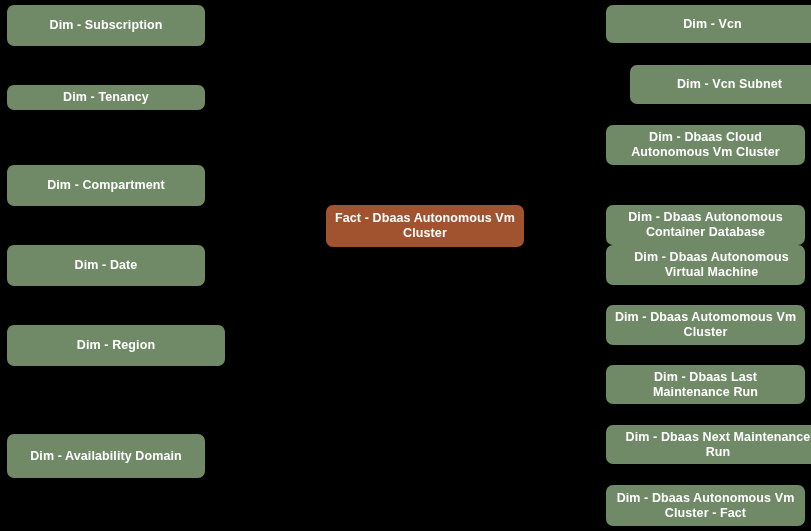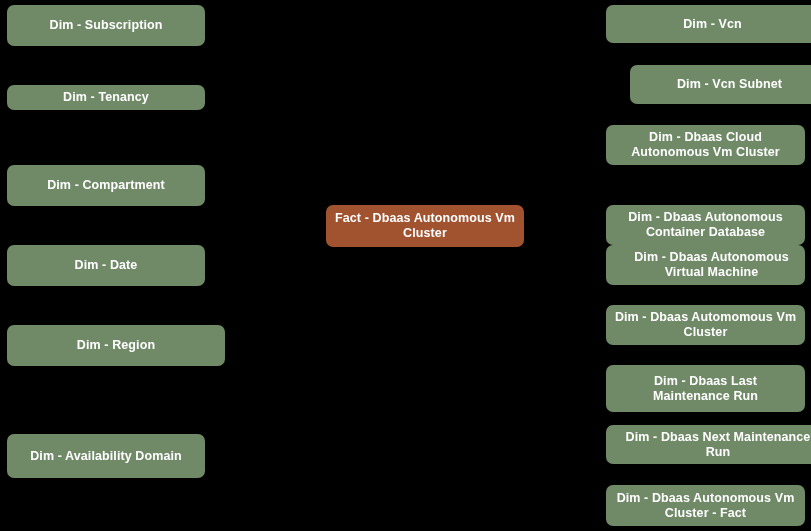--- a/index.html
+++ b/index.html
@@ -85,21 +85,21 @@
     </div>
     <div class="node dim" style="left: 606px; top: 185px; width: 199px; height: 40px; margin-top: 20px;">
       <span class="node-label">Dim - Dbaas Autonomous Container Database</span>
     </div>
     <div class="node dim" style="left: 606px; top: 245px; width: 199px; height: 40px; padding-left: 20px;">
       <span class="node-label">Dim - Dbaas Autonomous Virtual Machine</span>
     </div>
     <div class="node dim" style="left: 606px; top: 305px; width: 199px; height: 40px;">
       <span class="node-label">Dim - Dbaas Automomous Vm Cluster</span>
     </div>
-    <div class="node dim" style="left: 606px; top: 365px; width: 199px; height: 47px; padding-left: 8px;">
+    <div class="node dim" style="left: 606px; top: 365px; width: 199px; height: 39px; padding-left: 8px;">
       <span class="node-label">Dim - Dbaas Last Maintenance Run</span>
     </div>
     <div class="node dim" style="left: 606px; top: 425px; width: 224px; height: 39px;">
       <span class="node-label">Dim - Dbaas Next Maintenance Run</span>
     </div>
     <div class="node dim" style="left: 606px; top: 485px; width: 199px; height: 41px;">
       <span class="node-label">Dim - Dbaas Autonomous Vm Cluster - Fact</span>
     </div>
   </div>
 

